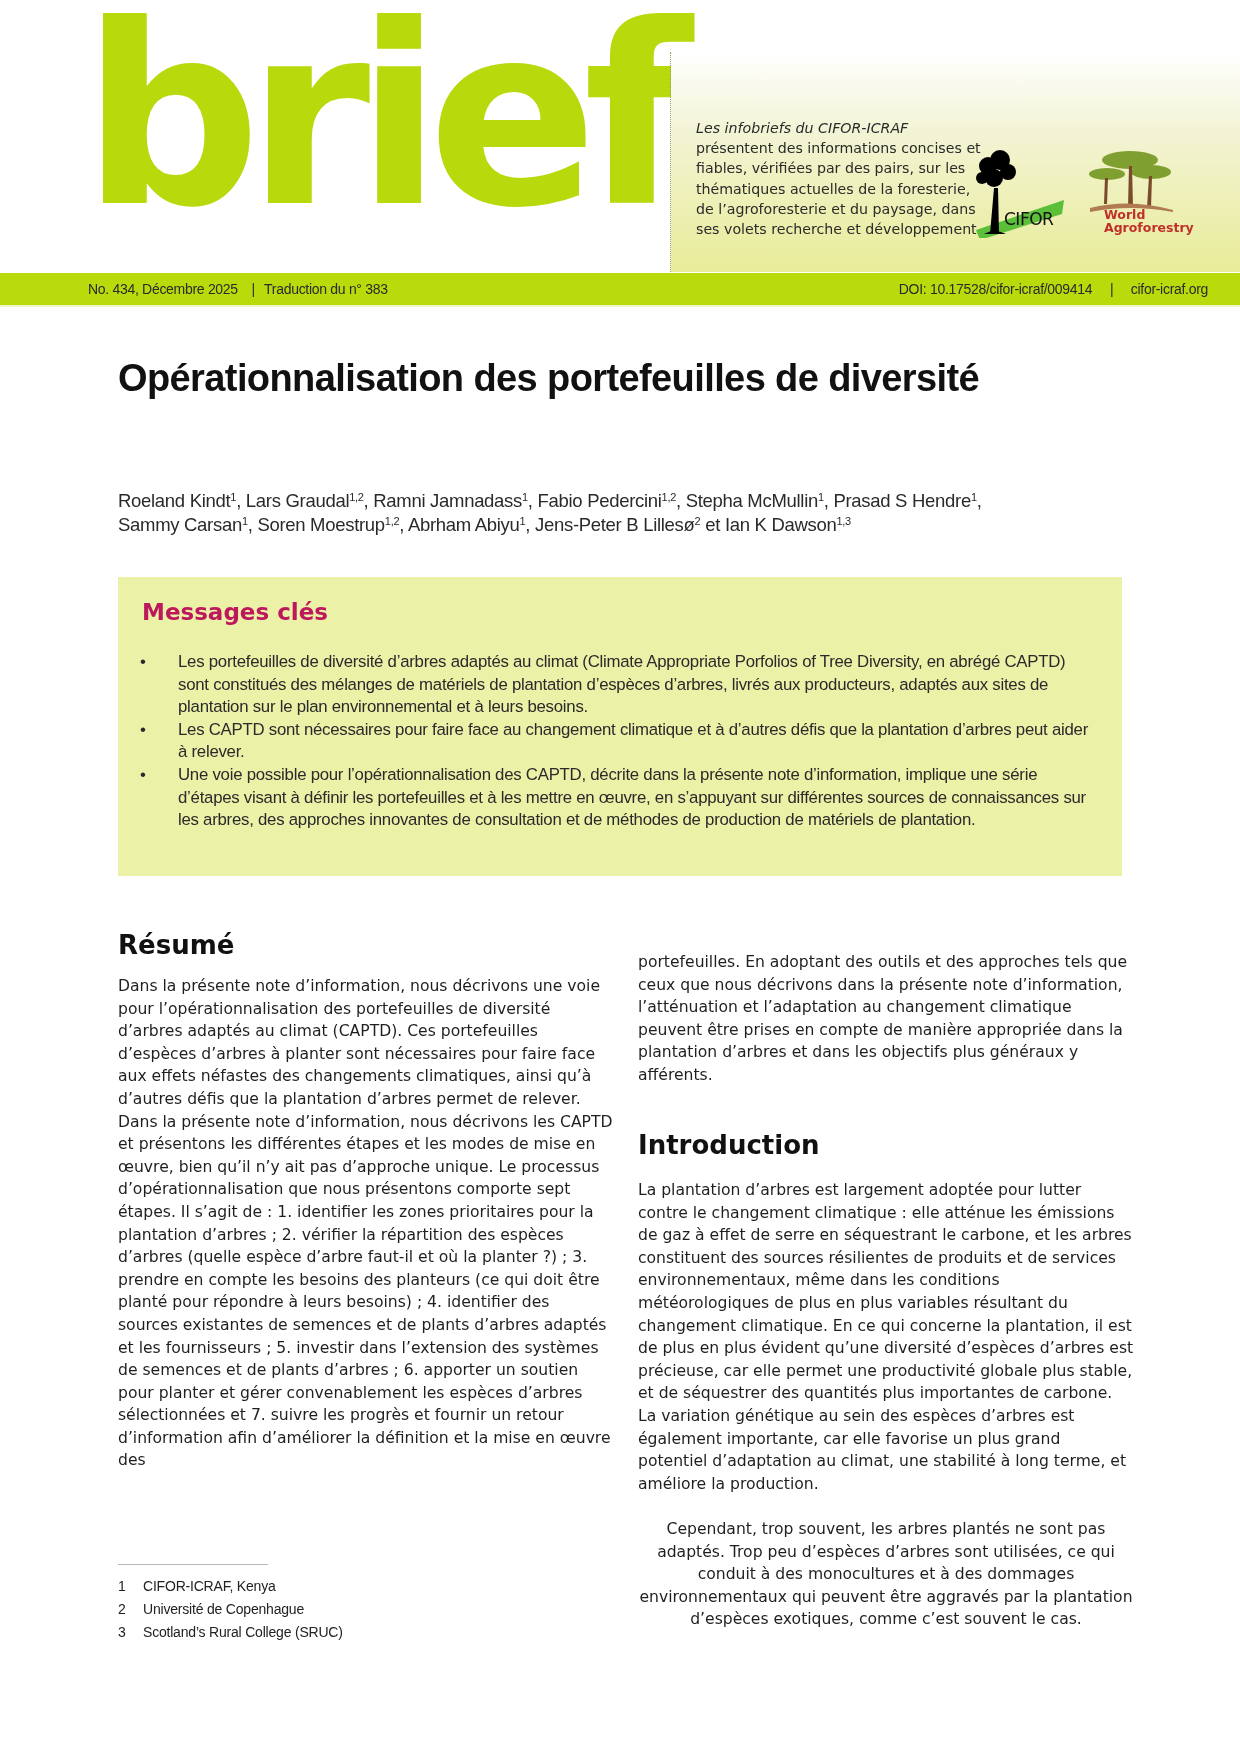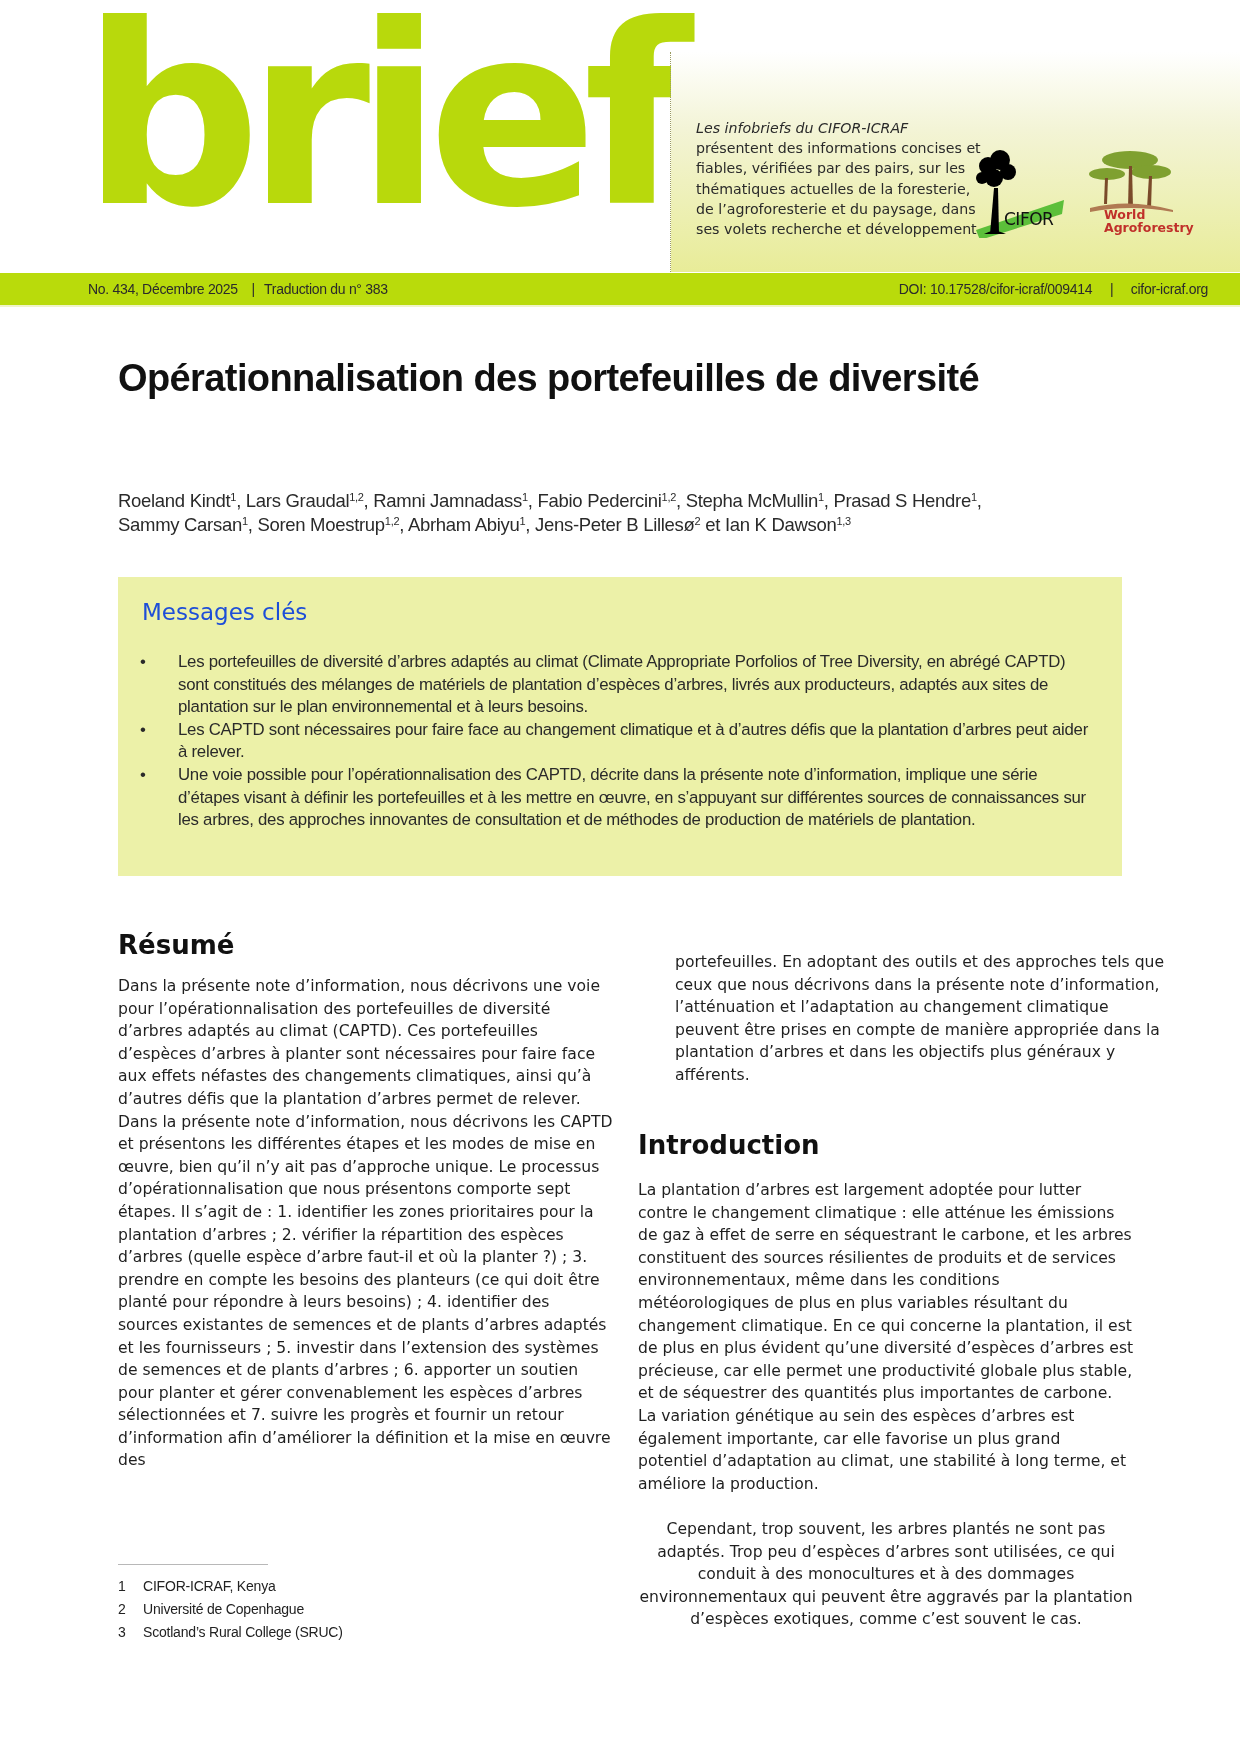--- a/index.html
+++ b/index.html
@@ -25,30 +25,30 @@
   .info-bar .right .sep { margin: 0 14px; }
   .thin-rule { position: absolute; left: 0; top: 305px; width: 1240px; height: 2px; background: #f0f4c8; }
 
   
   .doc-title { position: absolute; left: 118px; top: 354px; width: 1000px; font-family: "Liberation Sans", sans-serif; font-weight: bold; font-size: 38px; line-height: 48px; color: #111; letter-spacing: -0.6px; }
   .authors { position: absolute; left: 118px; top: 489px; width: 1010px; font-family: "Liberation Sans", sans-serif; font-size: 18.5px; line-height: 24px; color: #2a2a2a; letter-spacing: -0.3px; }
   .authors sup { font-size: 11px; line-height: 0; vertical-align: 6px; }
 
   
   .key-box { position: absolute; left: 118px; top: 577px; width: 1004px; height: 299px; background: #ecf1a8; }
-  .key-title { position: absolute; left: 24px; top: 22px; font-family: "DejaVu Sans", sans-serif; font-weight: normal; font-size: 23px; color: #1d4ed8; }
+  .key-title { position: absolute; left: 24px; top: 22px; font-family: "DejaVu Sans", sans-serif; font-weight: bold; font-size: 23px; color: #be185d; }
   .key-list { position: absolute; left: 22px; top: 74px; width: 960px; margin: 0; padding: 0; list-style: none; }
   .key-item { position: relative; padding-left: 38px; font-family: "Liberation Sans", sans-serif; font-size: 16.8px; line-height: 22.6px; color: #2a2a2a; letter-spacing: -0.25px; }
   .key-item .bullet { position: absolute; left: 0; top: 0; }
 
   
   .col { position: absolute; width: 496px; font-family: "DejaVu Sans", sans-serif; font-size: 15.6px; line-height: 22.6px; color: #1f1f1f; }
   .col p { margin: 0; }
   .col-left { left: 118px; top: 929px; }
-  .col-right { left: 638px; top: 951px; margin-left: 37px; }
+  .col-right { left: 638px; top: 951px; }
   .sec-head { font-family: "DejaVu Sans", sans-serif; font-weight: bold; font-size: 26px; line-height: 32px; color: #111; margin: 0 0 14px 0; }
   .h-intro { position: absolute; left: 638px; top: 1129px; }
   .intro-body { position: absolute; left: 638px; top: 1179px; width: 496px; }
   .intro-body2 { position: absolute; left: 638px; top: 1518px; width: 496px; text-align: center; }
 
   
   .fn-rule { position: absolute; left: 118px; top: 1564px; width: 150px; height: 1px; background: #b8b8b8; }
   .footnotes { position: absolute; left: 118px; top: 1575px; font-family: "Liberation Sans", sans-serif; font-size: 14px; line-height: 23px; color: #222; letter-spacing: -0.2px; }
   .fn { display: flex; }
   .fn .num { width: 25px; }

